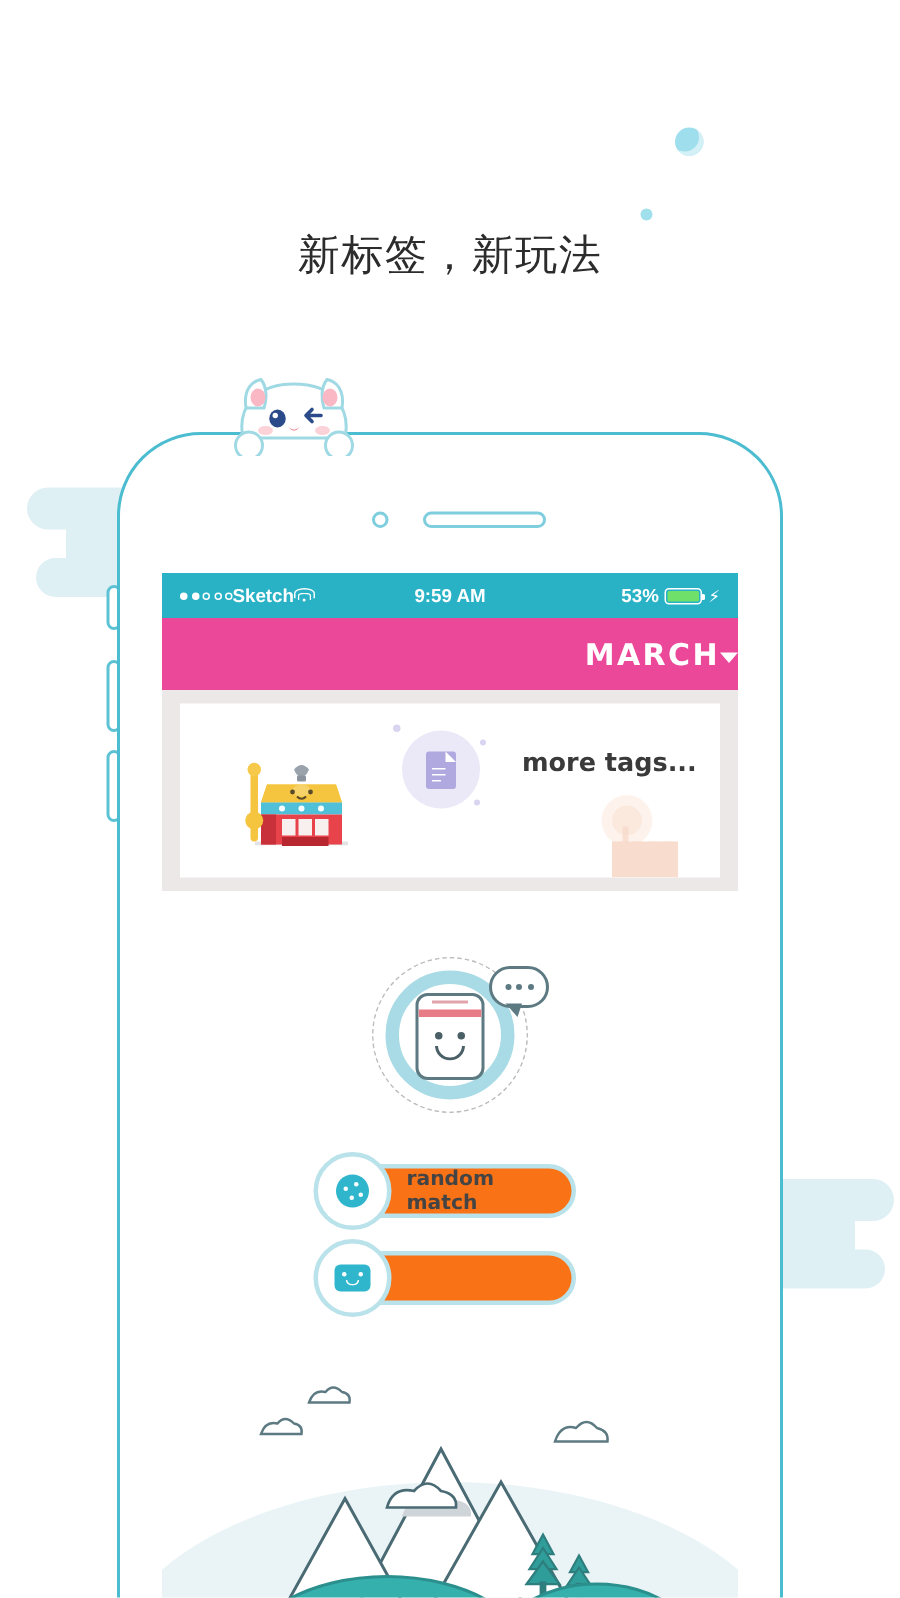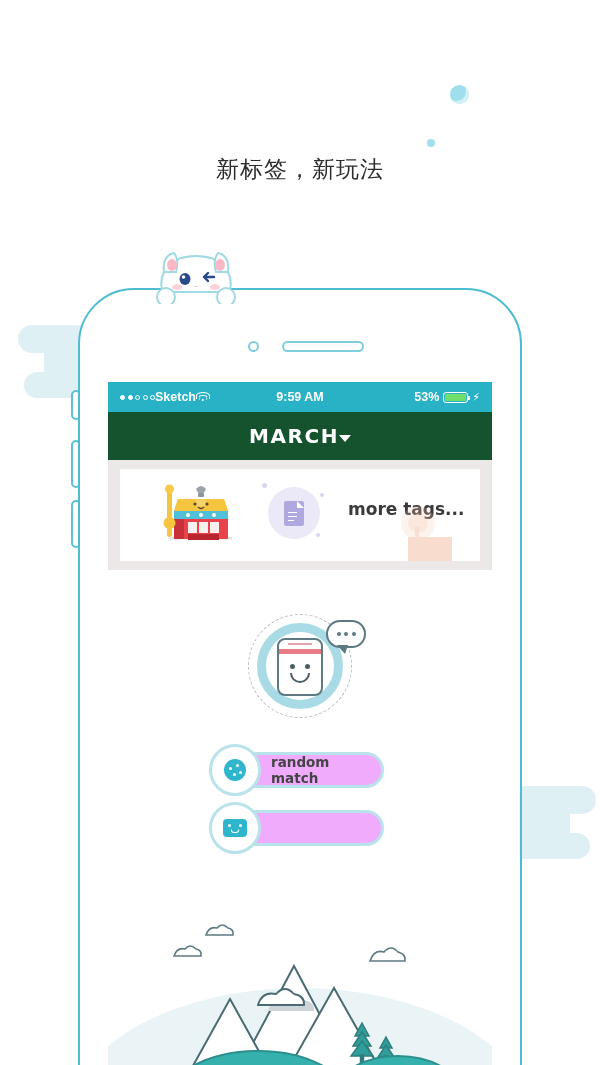--- a/index.html
+++ b/index.html
@@ -11,21 +11,21 @@
   .stage{position:absolute;inset:0;}
 
   
   .bubble{position:absolute;border-radius:50%;background:#8ed8e8;opacity:.85;}
   .bubble.b1{left:450px;top:85px;width:19px;height:19px;background:#8fd9e9;box-shadow:inset -3px -3px 0 rgba(255,255,255,.55);}
   .bubble.b2{left:427px;top:139px;width:8px;height:8px;background:#8fd9e9;}
 
   
   .headline{position:absolute;left:0;right:0;top:155px;text-align:center;}
   .headline div{
-    color:#2c2c2c;font-size:23px;line-height:29px;font-weight:400;
+    color:#2c2c2c;font-size:28px;line-height:29px;font-weight:400;
     letter-spacing:1px;
     font-family:"DejaVu Sans","Liberation Sans",sans-serif;
   }
 
   
   .bgcloud{position:absolute;background:#dff0f5;}
   .cloudL{left:18px;top:325px;width:96px;height:28px;border-radius:14px;}
   .cloudL2{left:44px;top:349px;width:70px;height:28px;border-radius:0 14px 14px 0;}
   .cloudL3{left:24px;top:372px;width:90px;height:26px;border-radius:13px;}
   .cloudR{left:500px;top:786px;width:96px;height:28px;border-radius:14px;}
@@ -70,30 +70,30 @@
   .sb-center{flex:0 0 auto;}
   .sb-right{flex:1;display:flex;align-items:center;justify-content:flex-end;gap:4px;}
   .batt{width:25px;height:11px;border:1.5px solid #ffffff;border-radius:3px;
     position:relative;box-sizing:border-box;padding:1px;}
   .batt b{display:block;height:100%;width:100%;background:#6fe06a;border-radius:1px;}
   .batt:after{content:"";position:absolute;right:-3px;top:3px;width:2px;height:4px;
     background:#ffffff;border-radius:0 1px 1px 0;}
   .bolt{font-size:11px;color:#fff;}
 
   
-  .navbar{height:48px;background:#14532d;display:flex;align-items:center;
-    justify-content:center;gap:0;}
+  .navbar{height:48px;background:#ec4899;display:flex;align-items:center;
+    justify-content:flex-end;gap:0;}
   .navtitle{color:#ffffff;font-size:20px;font-weight:bold;letter-spacing:1.6px;
     font-family:"DejaVu Sans","Liberation Sans",sans-serif;}
   .caret{width:0;height:0;border-left:6px solid transparent;border-right:6px solid transparent;
     border-top:7px solid #ffffff;margin-top:4px;}
 
   
   .bannerwrap{background:#ece8e8;padding:9px 12px;}
-  .banner{background:#ffffff;height:92px;position:relative;overflow:hidden;display:flex;
+  .banner{background:#ffffff;height:116px;position:relative;overflow:hidden;display:flex;
     align-items:center;}
   .bldg{position:absolute;left:42px;bottom:6px;width:78px;height:78px;}
   .tagcircle{position:absolute;left:148px;top:18px;width:52px;height:52px;border-radius:50%;
     background:#ebe8f7;display:flex;align-items:center;justify-content:center;}
   .doc{width:20px;height:25px;background:#b0a9e0;border-radius:2px;position:relative;}
   .doc:before{content:"";position:absolute;right:0;top:0;border-width:0 7px 7px 0;
     border-style:solid;border-color:#ffffff transparent;}
   .doc i{position:absolute;left:4px;width:9px;height:1.5px;background:#ffffff;display:block;}
   .doc i:nth-child(1){top:11px;}
   .doc i:nth-child(2){top:15px;}
@@ -123,21 +123,21 @@
   .sbubble{position:absolute;left:50%;top:14px;margin-left:26px;width:40px;height:28px;
     border-radius:14px;background:#ffffff;border:2px solid #5d7a82;box-sizing:border-box;
     display:flex;align-items:center;justify-content:center;gap:3.5px;}
   .sbubble b{width:4px;height:4px;border-radius:50%;background:#5d7a82;display:block;}
   .sbubble:after{content:"";position:absolute;left:9px;bottom:-8px;width:0;height:0;
     border-left:8px solid transparent;border-right:3px solid transparent;
     border-top:9px solid #5d7a82;}
 
   
   .btns{margin-top:16px;display:flex;flex-direction:column;align-items:center;gap:22px;}
-  .pill{width:168px;height:36px;border-radius:18px;background:#f0abfc;
+  .pill{width:168px;height:36px;border-radius:18px;background:#f97316;
     border:3px solid #b9e2ea;box-sizing:border-box;position:relative;display:flex;
     align-items:center;}
   .pill .label{margin-left:52px;font-size:13.5px;font-weight:bold;color:#444;
     font-family:"DejaVu Sans","Liberation Sans",sans-serif;}
   .pill .knob{position:absolute;left:-10px;top:-11px;width:52px;height:52px;border-radius:50%;
     background:#ffffff;border:3px solid #b9e2ea;box-sizing:border-box;
     display:flex;align-items:center;justify-content:center;}
   .ico-ball{width:22px;height:22px;border-radius:50%;background:#2fb6cc;position:relative;}
   .ico-ball i{position:absolute;width:3px;height:3px;border-radius:50%;background:#ffffff;display:block;}
   .ico-tag{width:24px;height:18px;border-radius:4px;background:#2fb6cc;position:relative;

